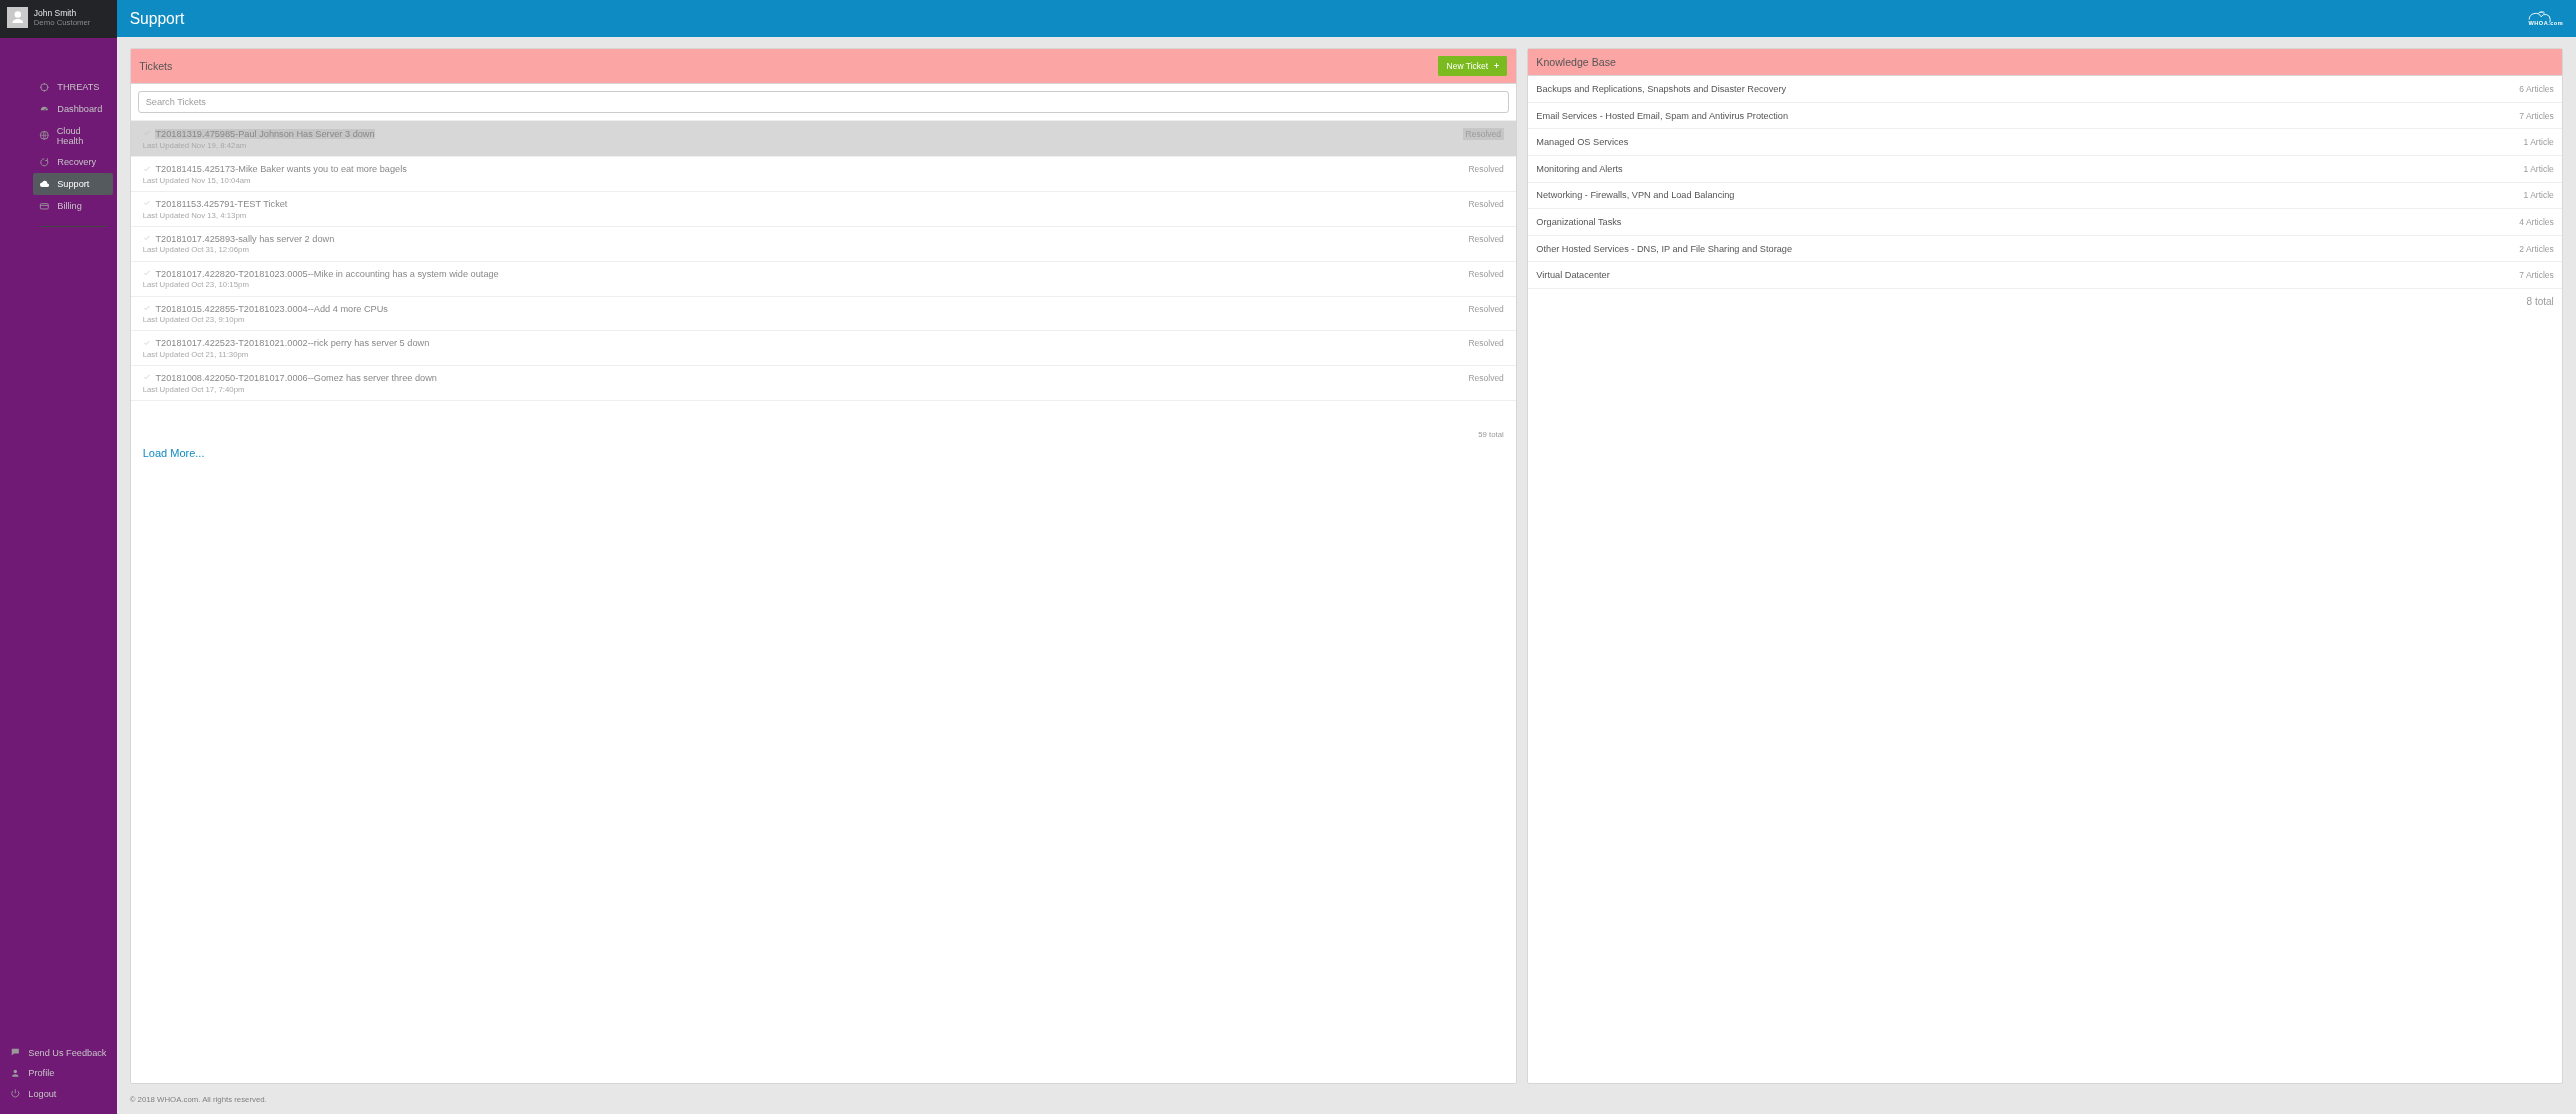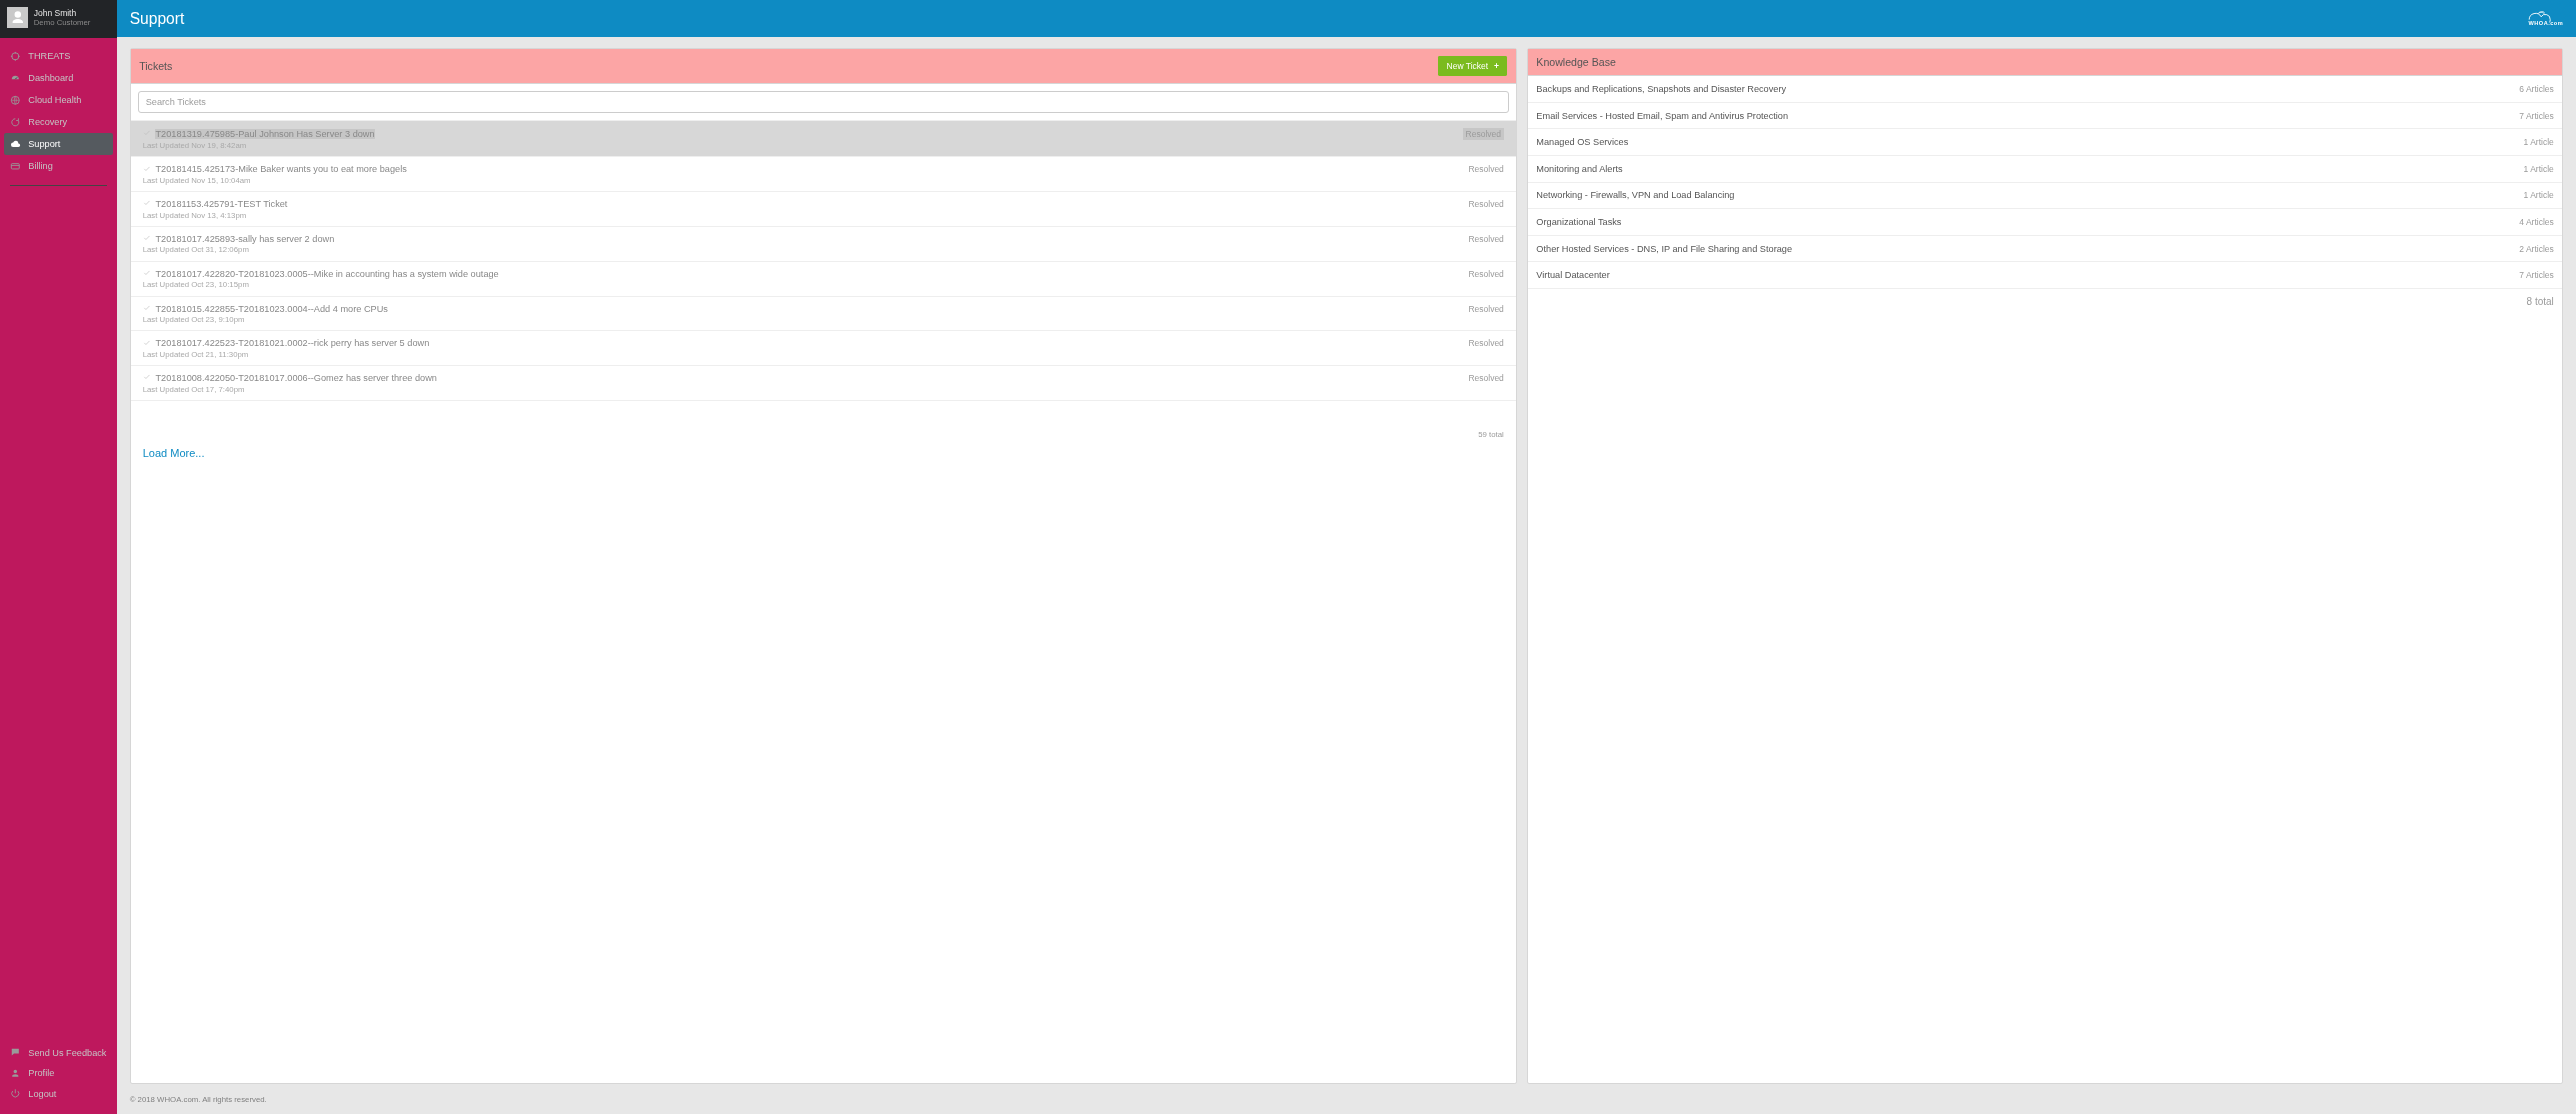--- a/index.html
+++ b/index.html
@@ -7,43 +7,44 @@
   body {
     font-family: "Helvetica Neue", Arial, sans-serif;
     font-size: 9.2px;
     color: #555;
     background: #e7e7e7;
     display: flex;
   }
   
   .sidebar {
     width: 117px;
-    background: #be185d;
+    background: #701a75;
     color: #b8b8b8;
     display: flex;
     flex-direction: column;
     flex-shrink: 0;
     height: 100vh;
+    gap: 31px;
   }
   .user-block {
     display: flex;
     align-items: center;
     gap: 5.7px;
     padding: 7px 7px 10px 7px;
     background: #222427;
   }
   .avatar {
     width: 21px; height: 21px;
     background: #c9c9c9;
     display: flex; align-items: center; justify-content: center;
   }
   .avatar svg { width: 15.6px; height: 15.6px; fill: #fff; }
   .user-name { color: #e6e6e6; font-size: 8.5px; line-height: 1.2; }
   .user-sub  { color: #8a8a8a; font-size: 7.8px; }
-  .nav { list-style: none; padding-top: 7px; flex: 1; }
+  .nav { list-style: none; padding-top: 7px; flex: 1; margin-left: 29px; }
   .nav li {
     display: flex; align-items: center; gap: 7px;
     padding: 5.7px 10px;
     font-size: 9.2px;
     color: #c5c5c5;
     cursor: pointer;
   }
   .nav li.active {
     background: #555a5f;
     border-radius: 2.1px;

